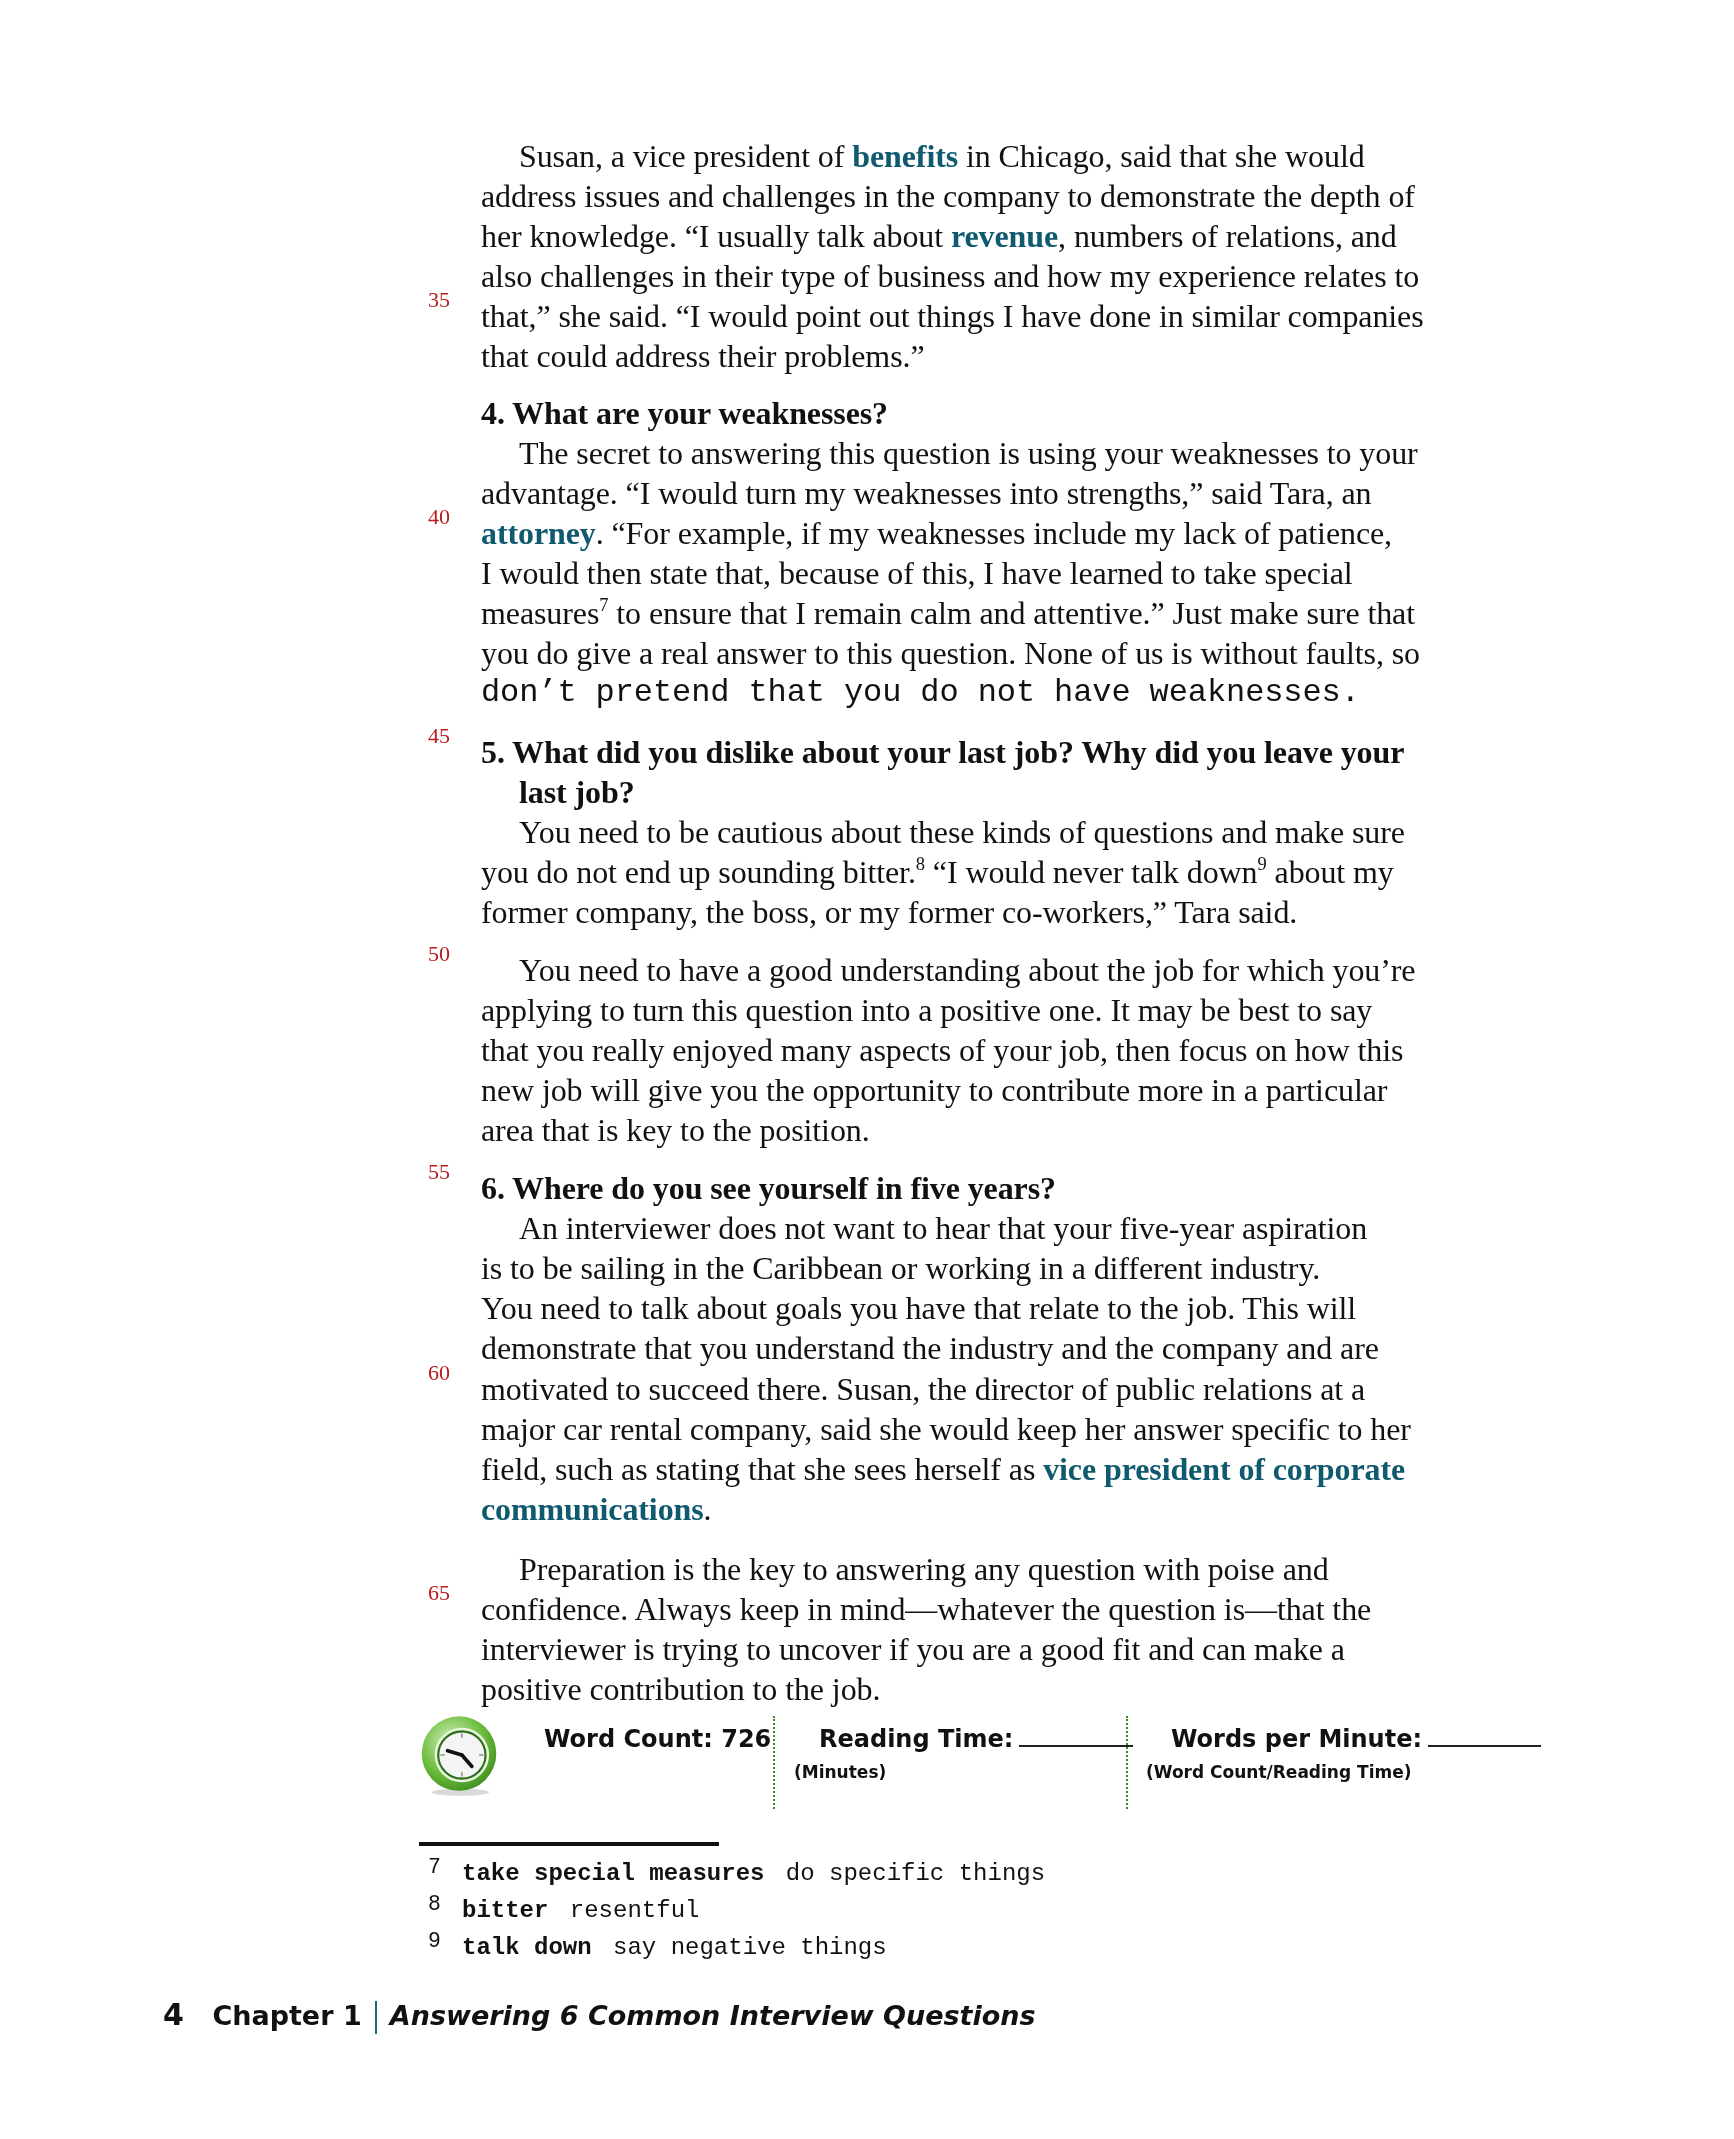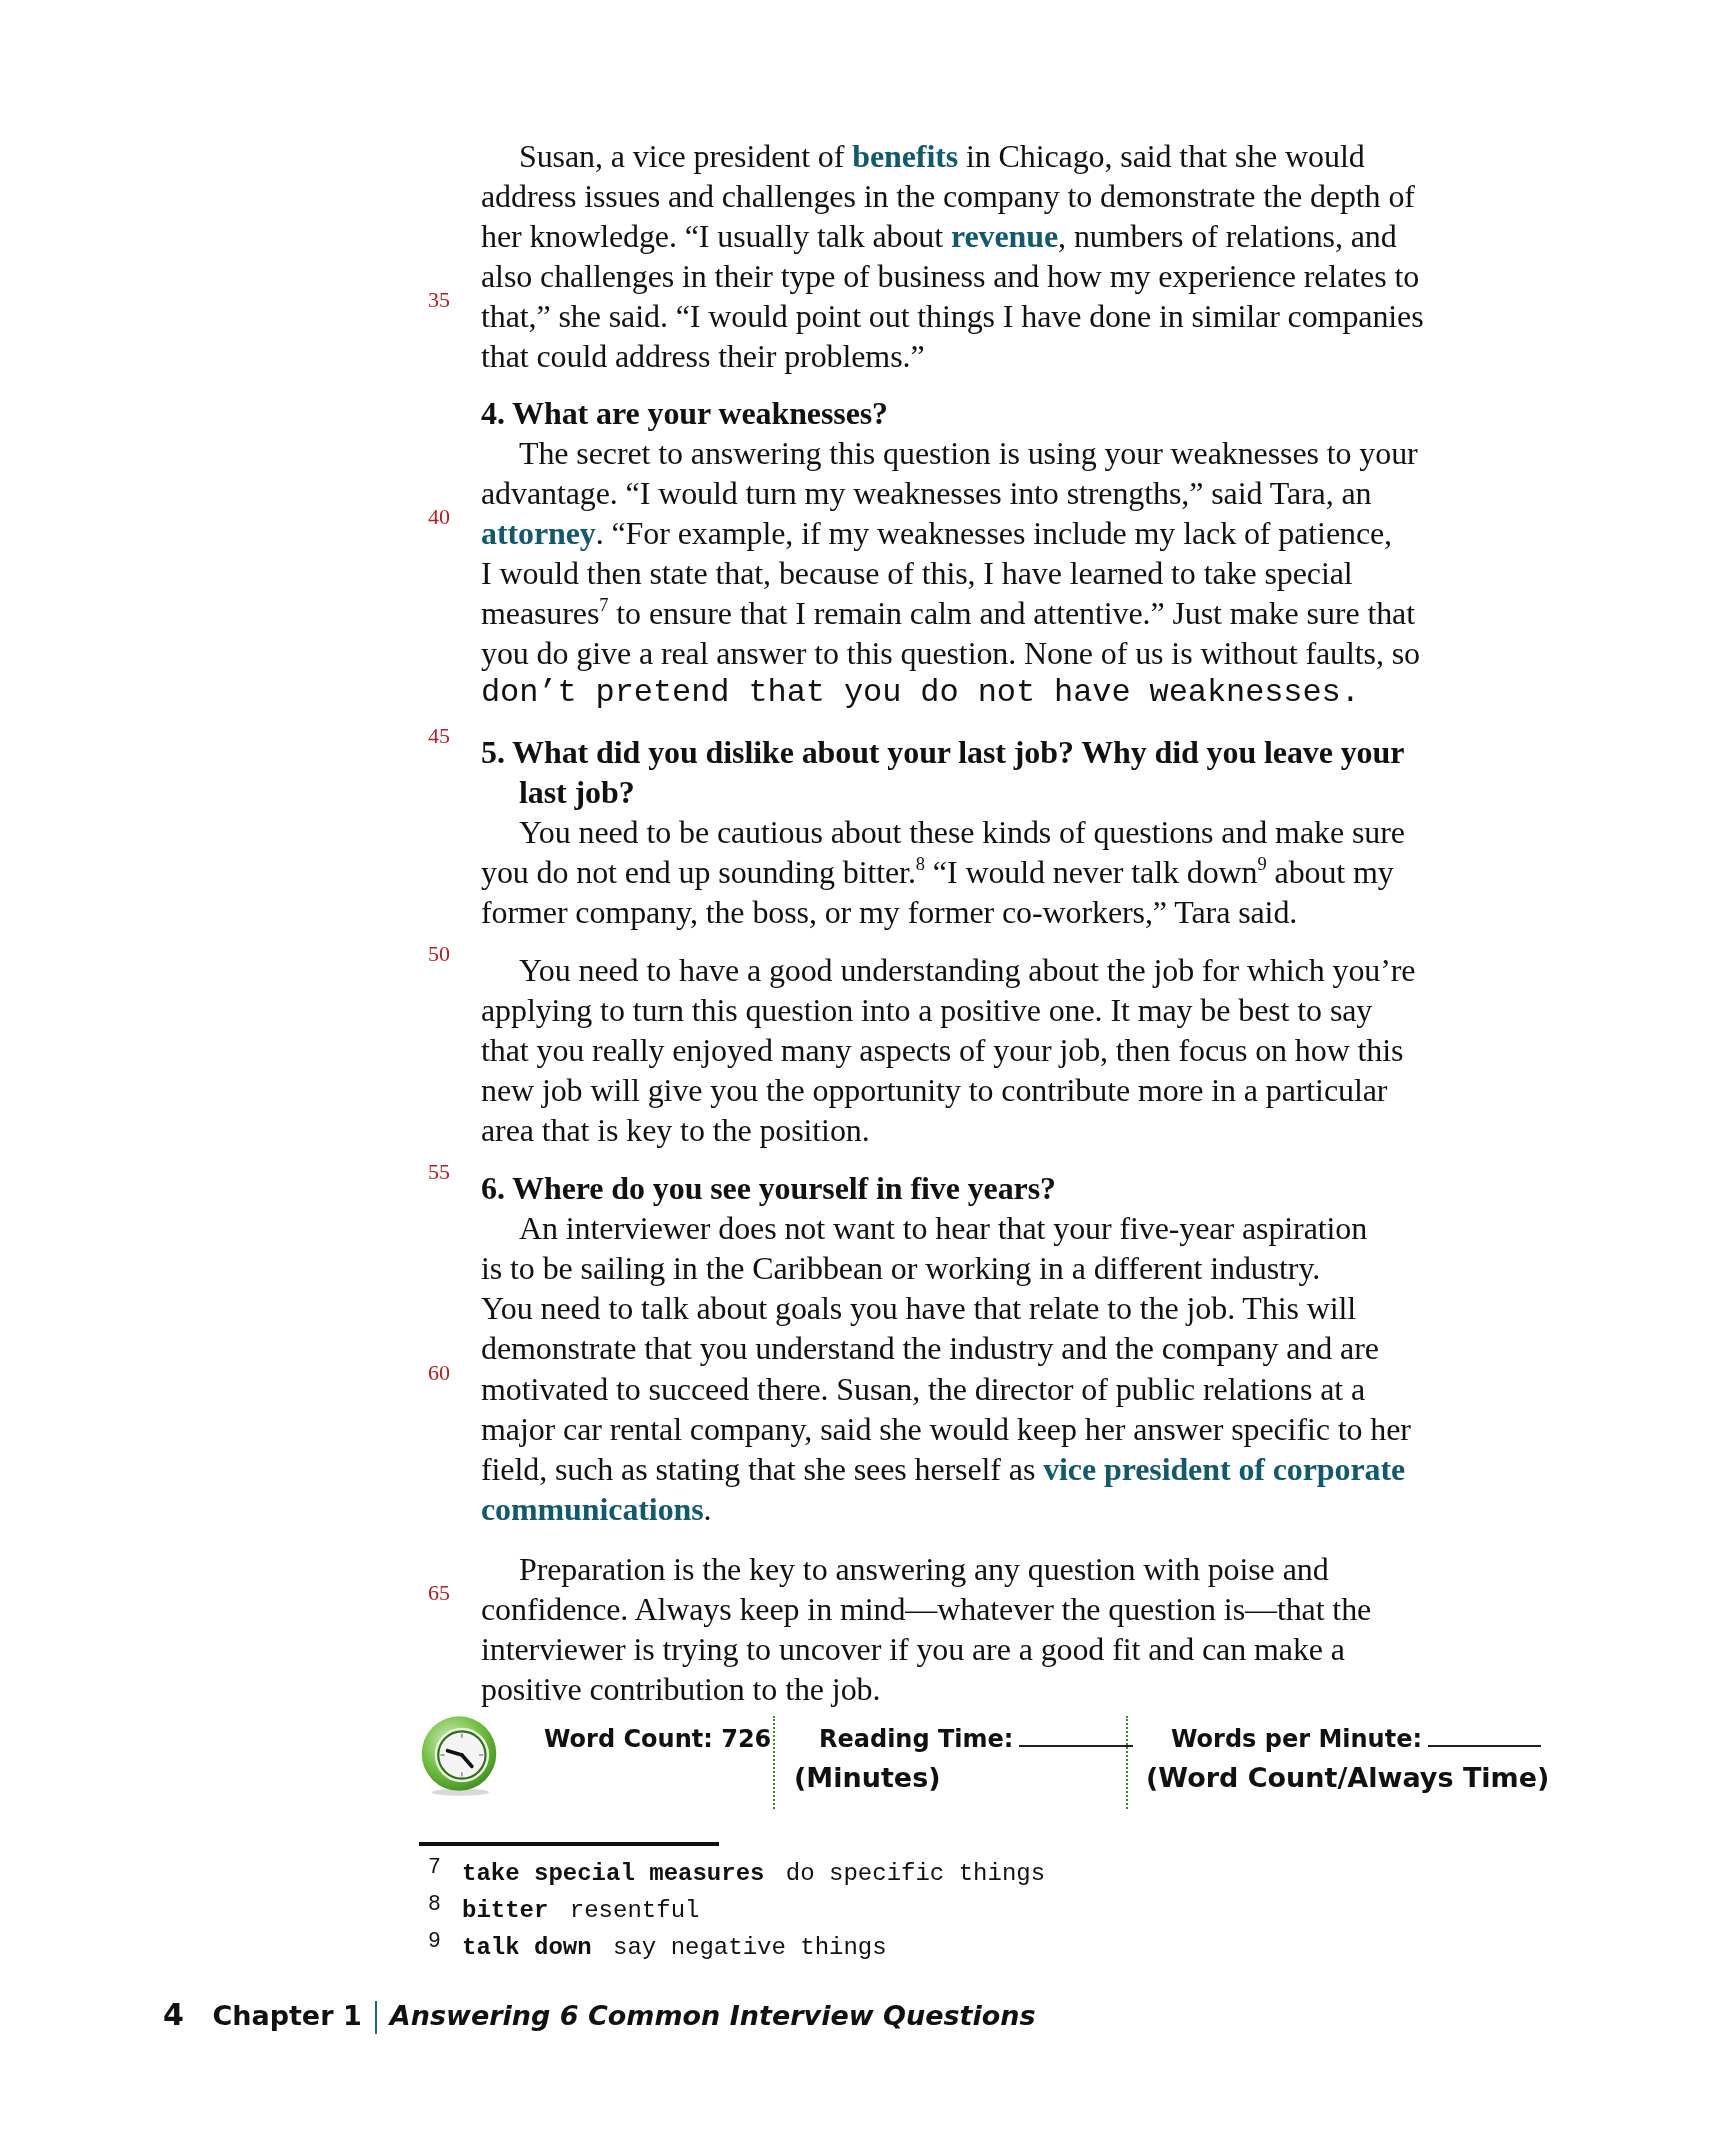--- a/index.html
+++ b/index.html
@@ -7,21 +7,21 @@
          font-family:"Liberation Serif","DejaVu Serif",serif; color:#111; }
   .line { position:absolute; left:481px; font-size:32px; white-space:nowrap; line-height:40px; letter-spacing:-0.1px;margin-top:16px; }
   .line.indent { left:519px; }
   .line.hang { left:519px; }
   .lnum { position:absolute; left:428px; font-size:22px; color:#b91c1c; line-height:40px; }
   .kw { color:#0f5a6e; font-weight:bold; }
   .b { font-weight:bold; }
   sup { font-size:18.5px; line-height:0; position:relative; top:-1.4px; }
   .wc { position:absolute; font-family:"DejaVu Sans","Liberation Sans",sans-serif; font-weight:bold; color:#111; white-space:nowrap; }
   .wc-main { font-size:24px;margin-left:25px; }
-  .wc-sub { font-size:27px; }
+  .wc-sub { font-size:17px; }
   .blank { display:inline-block; border-bottom:2.9px solid #222; vertical-align:baseline; margin-left:5.7px; }
   .vdots { position:absolute; width:0; border-left:2.9px dotted #3c8a25; }
   .rule { position:absolute; left:419px; top:1842px; width:300px; height:3.6px; background:#111; }
   .fn { position:absolute; left:428px; font-size:24px; white-space:nowrap;font-family:Liberation Mono, monospace; }
   .fn .n { display:inline-block; width:34px; font-size:21.4px; position:relative; top:-7.1px; }
   .fn .term { font-weight:bold; margin-right:21.4px; }
   .footer { position:absolute; left:163px; top:1997px; font-family:"DejaVu Sans","Liberation Sans",sans-serif; font-size:27px; white-space:nowrap; }
   .footer .pg { font-weight:bold; font-size:30px; margin-right:28.5px; }
   .footer .ch { font-weight:bold; }
   .footer .bar { display:inline-block; width:2.1px; height:33px; background:#1f6a78; vertical-align:middle; margin:0 13px; }
@@ -108,21 +108,21 @@
 <div class="wc wc-main" style="left:794px; top:1725px;">
   <span>Reading Time:</span><span class="blank" style="width:114px;"></span>
 </div>
 <div class="wc wc-sub" style="left:794px; top:1762px;">(Minutes)</div>
 
 <div class="vdots" style="left:1126px; top:1716px; height:93px;"></div>
 
 <div class="wc wc-main" style="left:1146px; top:1725px;">
   <span>Words per Minute:</span><span class="blank" style="width:113px;"></span>
 </div>
-<div class="wc wc-sub" style="left:1146px; top:1762px;">(Word Count/Always Time)</div>
+<div class="wc wc-sub" style="left:1146px; top:1762px;">(Word Count/Reading Time)</div>
 
 <div class="rule"></div>
 <div class="fn" style="top:1860px;">
   <span class="n">7</span><span class="term">take special measures</span><span>do specific things</span>
 </div>
 <div class="fn" style="top:1897px;">
   <span class="n">8</span><span class="term">bitter</span><span>resentful</span>
 </div>
 <div class="fn" style="top:1934px;">
   <span class="n">9</span><span class="term">talk down</span><span>say negative things</span>

